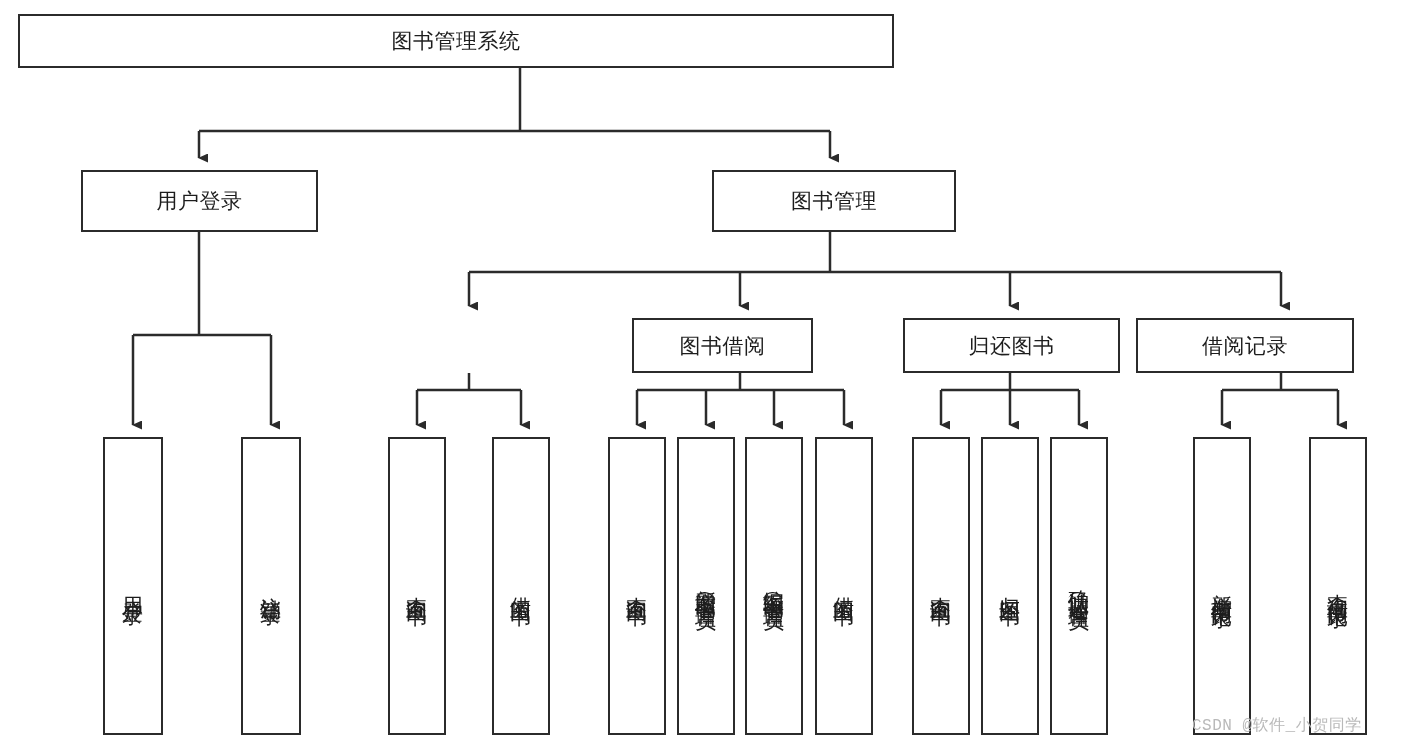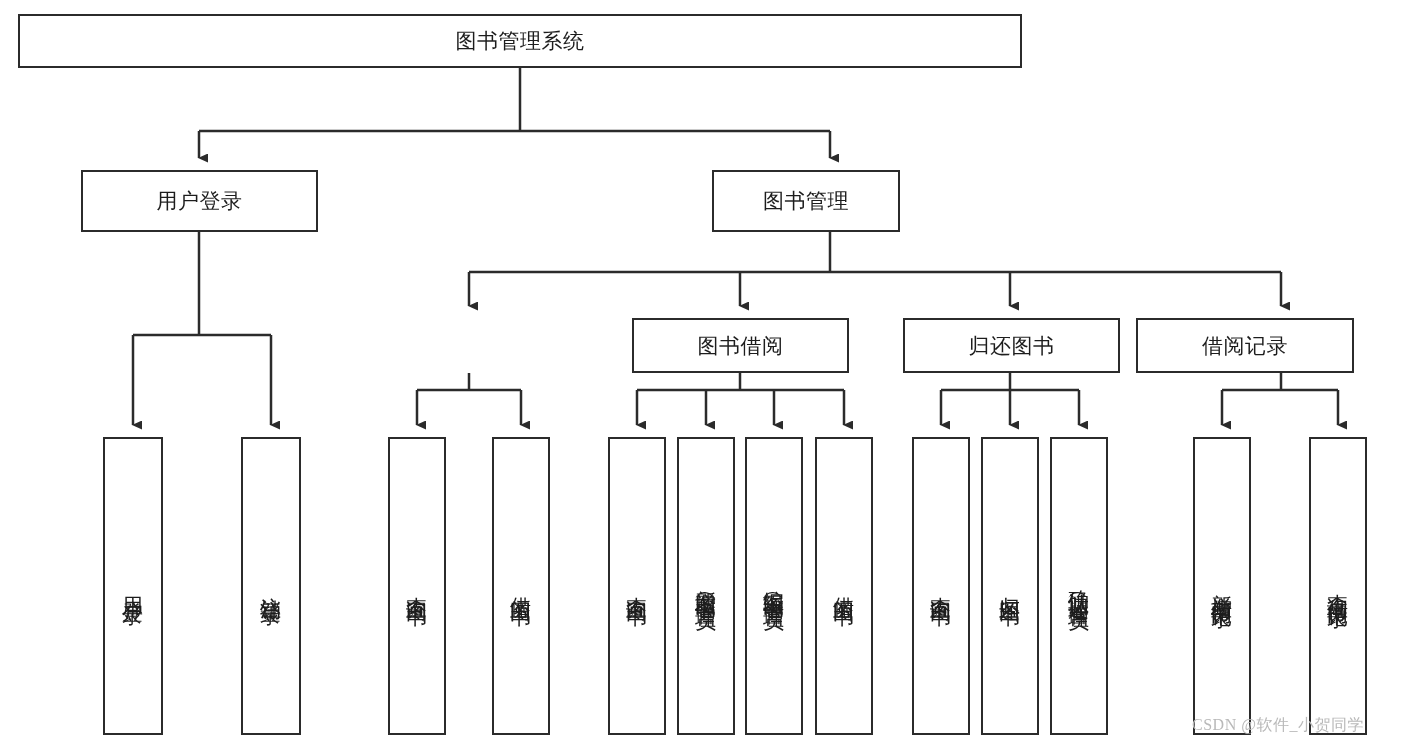--- a/index.html
+++ b/index.html
@@ -50,21 +50,21 @@
     letter-spacing: 3px;
     line-height: 1;
     font-family: "Liberation Sans", "DejaVu Sans", sans-serif;
   }
   .watermark {
     position: absolute;
     font-size: 16px;
     color: #b9b9b9;
     white-space: nowrap;
     letter-spacing: 0.5px;
-    font-family: Liberation Serif, serif;
+    font-family: Liberation Mono, monospace;
     user-select: none;
   }
 </style>
 </head>
 <body>
 
 <div id="diagram-root">
 
   <svg class="diagram-canvas" viewBox="0 0 1405 747" xmlns="http://www.w3.org/2000/svg">
     <defs>
@@ -124,32 +124,32 @@
     </g>
 
     <g stroke="#2b2b2b" stroke-width="2.5" fill="none">
       <path d="M1281,373 L1281,390"></path>
       <path d="M1222,390 L1338,390"></path>
       <path d="M1222,390 L1222,425" marker-end="url(#arrowhead)"></path>
       <path d="M1338,390 L1338,425" marker-end="url(#arrowhead)"></path>
     </g>
   </svg>
 
-  <div class="node-box" style="left:18px; top:14px; width:1004px; height:54px;">
+  <div class="node-box" style="left:18px; top:14px; width:876px; height:54px;">
     <span class="node-label-h">图书管理系统</span>
   </div>
 
   <div class="node-box" style="left:81px; top:170px; width:237px; height:62px;">
     <span class="node-label-h">用户登录</span>
   </div>
-  <div class="node-box" style="left:712px; top:170px; width:188px; height:62px;">
+  <div class="node-box" style="left:712px; top:170px; width:244px; height:62px;">
     <span class="node-label-h">图书管理</span>
   </div>
 
-  <div class="node-box" style="left:632px; top:318px; width:217px; height:55px;align-items:center;">
+  <div class="node-box" style="left:632px; top:318px; width:181px; height:55px;align-items:center;">
     <span class="node-label-h">图书借阅</span>
   </div>
   <div class="node-box" style="left:903px; top:318px; width:217px; height:55px;">
     <span class="node-label-h">归还图书</span>
   </div>
   <div class="node-box" style="left:1136px; top:318px; width:218px; height:55px;">
     <span class="node-label-h">借阅记录</span>
   </div>
 
   <div class="node-box" style="left:103px; top:437px; width:60px; height:298px;">

